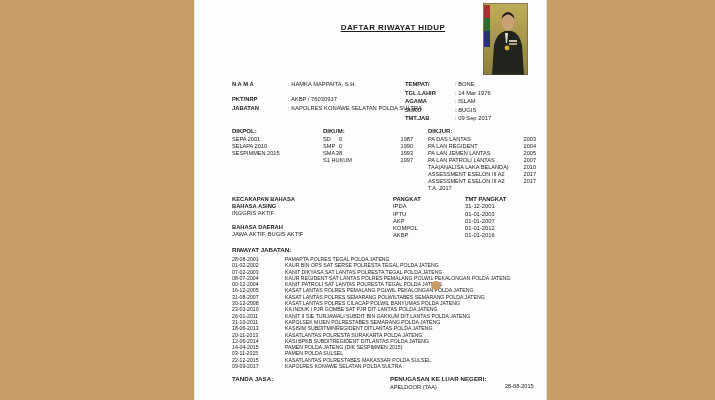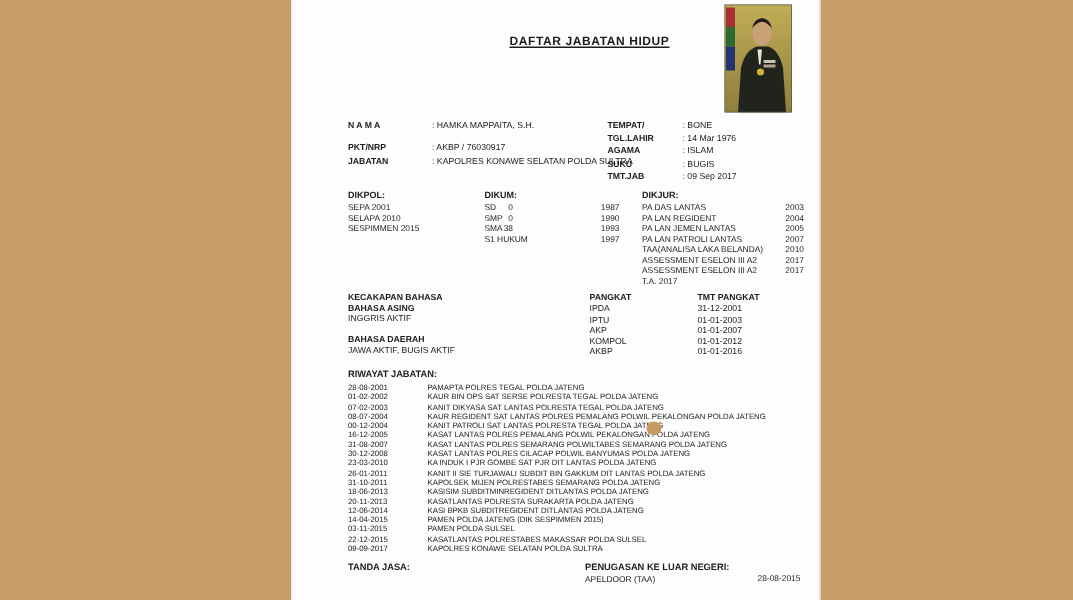--- a/index.html
+++ b/index.html
@@ -48,21 +48,21 @@
 
   .dot{position:absolute;left:237px;top:281px;width:10px;height:9px;border-radius:50%;
        background:#c79b63;}
 </style>
 </head>
 <body>
 
 <div class="canvas">
   <div class="page">
 
-    <div class="title">DAFTAR JABATAN HIDUP</div>
+    <div class="title">DAFTAR RIWAYAT HIDUP</div>
 
     <svg class="photo" viewBox="0 0 45 72" width="45" height="72" xmlns="http://www.w3.org/2000/svg">
       <defs>
         <linearGradient id="bgph" x1="0" y1="0" x2="0" y2="1">
           <stop offset="0" stop-color="#c0ad57"></stop>
           <stop offset="1" stop-color="#8f7f3e"></stop>
         </linearGradient>
       </defs>
       <rect width="45" height="72" fill="url(#bgph)"></rect>
       <rect x="1" y="2" width="6" height="13" fill="#a83030"></rect>

